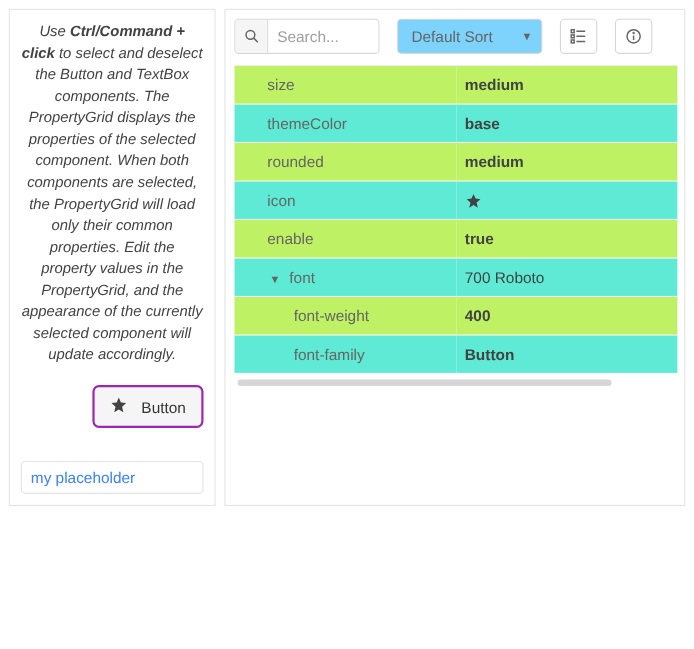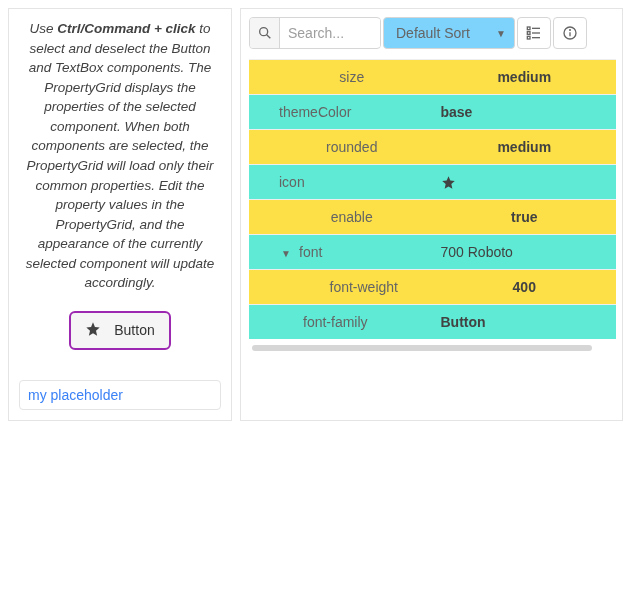--- a/index.html
+++ b/index.html
@@ -1,37 +1,37 @@
 <!DOCTYPE html>
 <html><head>
 <meta charset="utf-8">
 <style>
 * { box-sizing: border-box; margin: 0; padding: 0; }
 body { font-family: Arial, Helvetica, sans-serif; font-size: 14px; color: #424242; background: #fff; width: 631px; }
 .container { display: flex; gap: 8px; padding: 8px; }
-.left-panel { width: 224px; border: 1px solid #e4e4e4; padding: 10px; display: flex; flex-direction: column; align-items: center; }
+.left-panel { width: 188px; border: 1px solid #e4e4e4; padding: 10px; display: flex; flex-direction: column; align-items: flex-end; }
 .instructions { font-style: italic; text-align: center; font-size: 13.5px; line-height: 1.45; color: #424242; margin-bottom: 18px; }
 .instructions b { font-weight: bold; }
 .demo-button { border: 2px solid #9c27b0; border-radius: 6px; padding: 8px 14px; display: inline-flex; align-items: center; gap: 13px; background: #f5f5f5; cursor: pointer; font-size: 14px; font-family: inherit; color: #333; }
 .demo-button svg { width: 16px; height: 16px; fill: #424242; }
 .placeholder-input { width: 100%; margin-top: 30px; border: 1px solid #e4e4e4; border-radius: 4px; padding: 6px 8px; font-size: 14px; color: #3b82f6; font-family: inherit; }
 .right-panel { flex: 1; border: 1px solid #e4e4e4; padding: 8px 6px 8px 8px; position: relative; overflow: hidden; display: flex; flex-direction: column; }
-.toolbar { display: flex; gap: 2px; margin-bottom: 10px; align-items: center; }
+.toolbar { display: flex; gap: 16px; margin-bottom: 10px; align-items: center; }
 .search-wrap { display: flex; align-items: center; border: 1px solid #d6d6d6; border-radius: 4px; overflow: hidden; flex: 0 0 auto; }
 .search-icon-box { width: 30px; height: 30px; display: flex; align-items: center; justify-content: center; border-right: 1px solid #d6d6d6; color: #656565; background: #f5f5f5; }
 .search-input { border: none; outline: none; padding: 6px 8px; width: 100px; font-size: 14px; color: #656565; font-family: inherit; }
 .search-input::placeholder { color: #9e9e9e; }
 .sort-dropdown { display: flex; align-items: center; justify-content: space-between; border: 1px solid #d6d6d6; border-radius: 4px; padding: 0 8px 0 12px; height: 32px; width: 132px; cursor: pointer; color: #656565; background: #7dd3fc; }
 .sort-dropdown .caret { font-size: 10px; color: #656565; }
 .icon-btn { width: 34px; height: 32px; border: 1px solid #d6d6d6; border-radius: 4px; display: flex; align-items: center; justify-content: center; cursor: pointer; color: #656565; background: #fff; }
 .grid-wrap { flex: 1; overflow: hidden; display: flex; flex-direction: column; }
 .prop-table { width: 100%; border-collapse: collapse; table-layout: fixed; }
 .prop-table td { padding: 9px 8px; font-size: 14px; vertical-align: middle; }
 .prop-table tr { border-top: 1px solid #eee; }
-.prop-table tr:nth-child(2n+1) td { background: #fde047; text-align: center; }
+.prop-table tr:nth-child(2n+1) td { background: #bef264; }
 .prop-table tr:nth-child(2n) td { background: #5eead4; }
 .name-cell { width: 50%; color: #656565; }
 .value-cell { width: 50%; color: #424242; font-weight: bold; }
 .indent-1 { padding-left: 30px !important; }
 .indent-2 { padding-left: 54px !important; }
 .expand-toggle { display: inline-block; width: 14px; margin-right: 4px; margin-left: 2px; cursor: pointer; font-size: 10px; color: #656565; }
 .star-icon svg { width: 15px; height: 15px; fill: #424242; display: block; }
 .hscroll { height: 10px; margin-top: 4px; position: relative; background: transparent; }
 .hscroll-thumb { position: absolute; left: 3px; top: 2px; height: 6px; width: 340px; background: #d6d6d6; border-radius: 3px; }
 </style>

